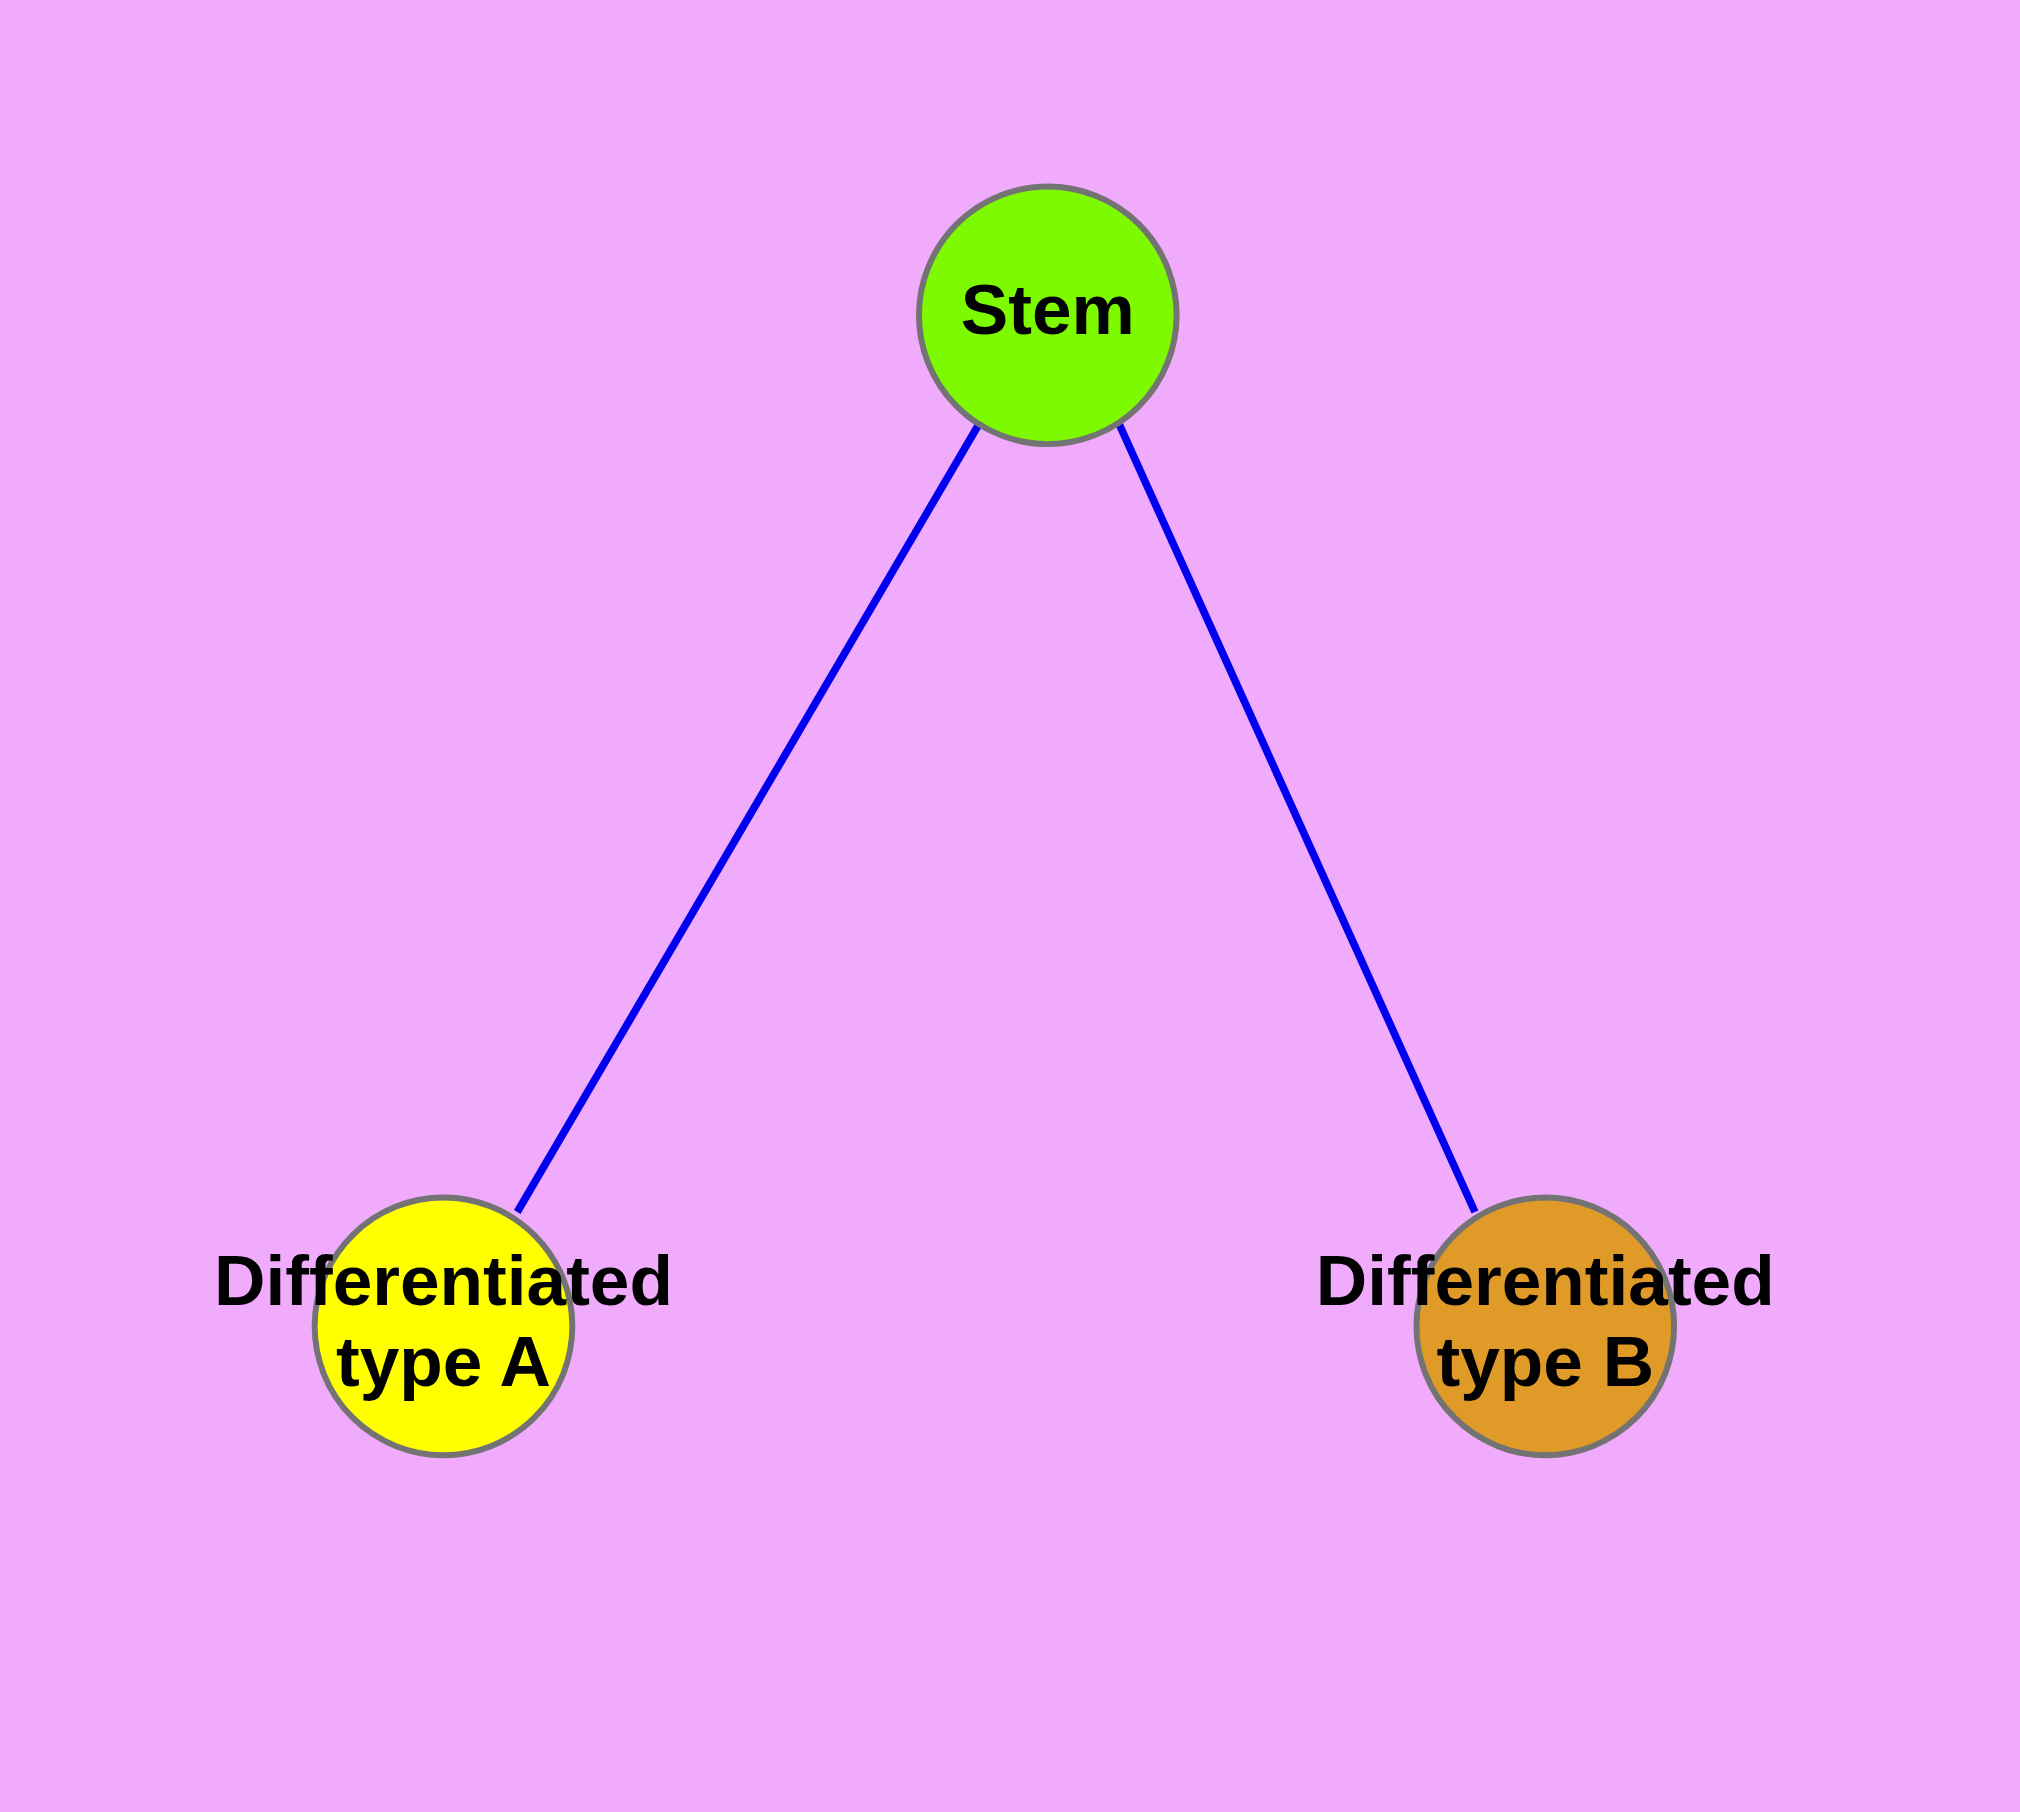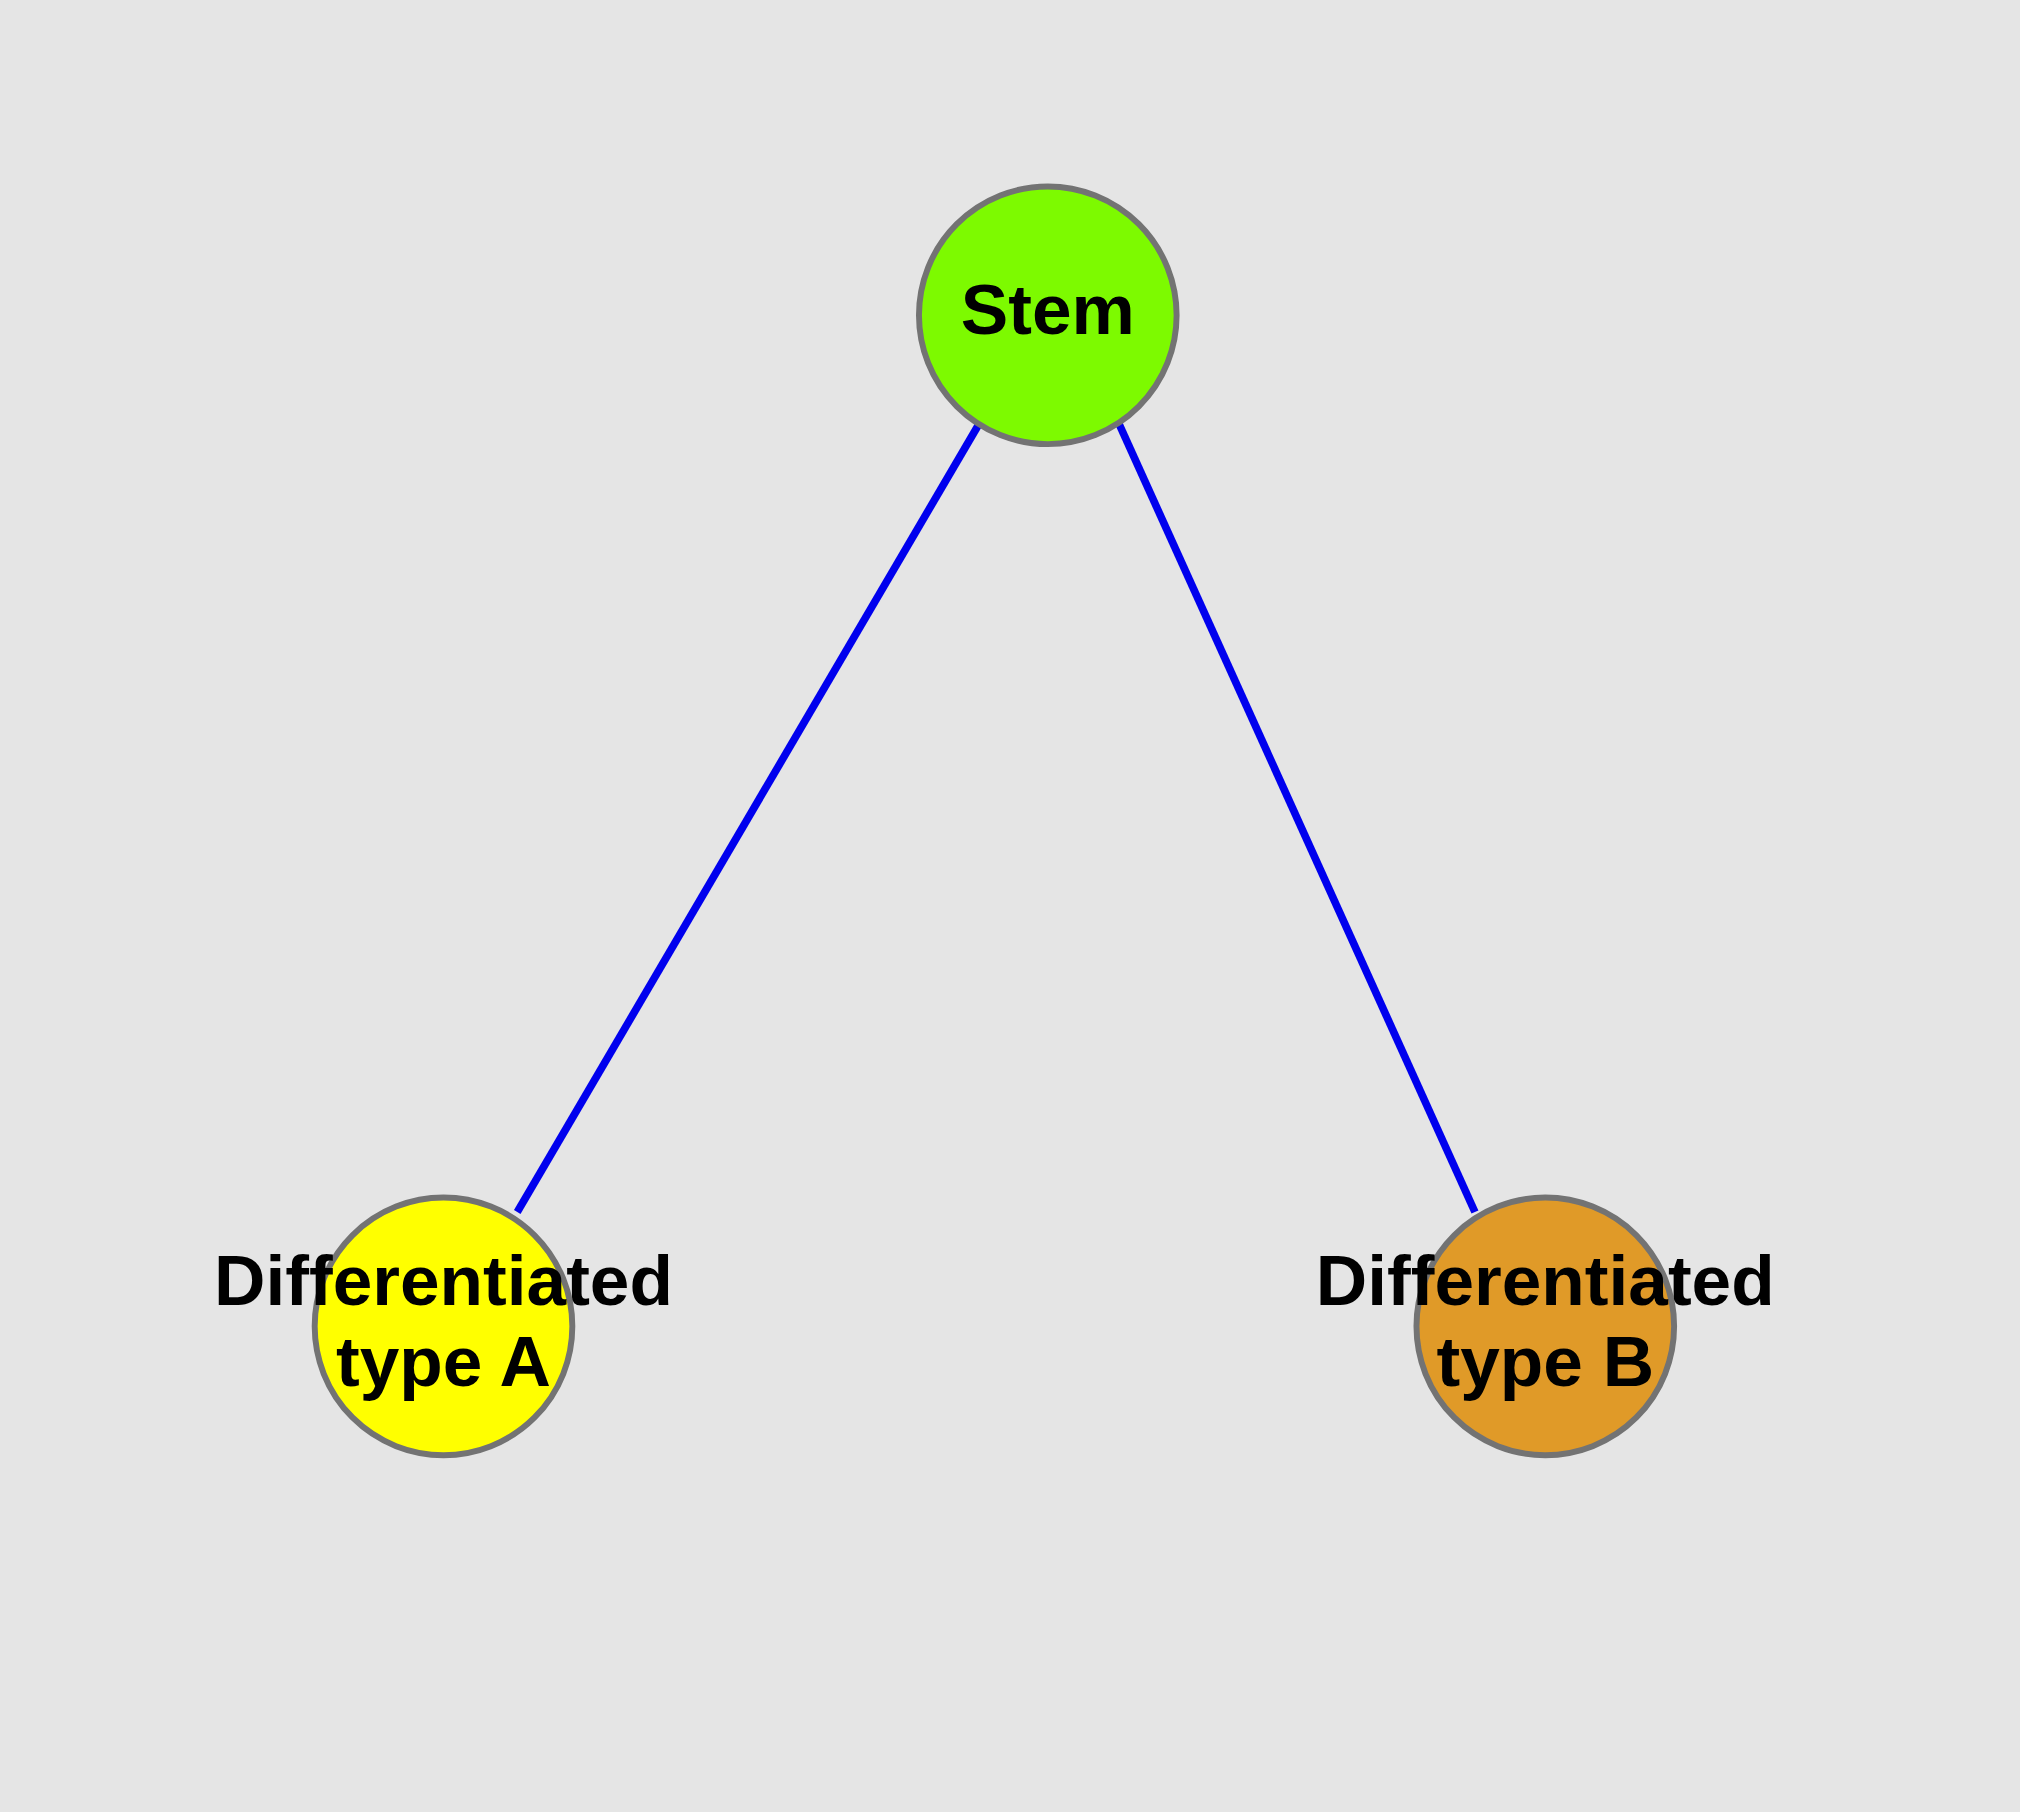--- a/index.html
+++ b/index.html
@@ -27,21 +27,21 @@
     font-weight: bold;
     fill: #000000;
     text-anchor: middle;
     dominant-baseline: middle;
     font-family: "Liberation Sans", "DejaVu Sans", sans-serif;
   }
 </style>
 </head>
 <body style="background: rgb(204, 204, 250);">
 
-<div id="canvas" style="background: #e5e5e5; width: 2021px; height: 1812px;">
+<div id="canvas" style="background: #f0abfc; width: 2021px; height: 1812px;">
   <svg id="graph-svg" viewBox="0 0 2384 2138">
     <g id="edges-layer">
         <line x1="1155" y1="500" x2="610" y2="1430" stroke="#0000ee" stroke-width="9" stroke-linecap="butt"></line>
         <line x1="1320" y1="500" x2="1740" y2="1430" stroke="#0000ee" stroke-width="9" stroke-linecap="butt"></line>
       </g>
     <g id="nodes-layer">
         <circle cx="1236" cy="372" r="152" fill="#7dfa00" stroke="#737373" stroke-width="7"></circle>
         <circle cx="523" cy="1565" r="152" fill="#ffff00" stroke="#737373" stroke-width="7"></circle>
         <circle cx="1823" cy="1565" r="152" fill="#e09a28" stroke="#737373" stroke-width="7"></circle>
       </g>

